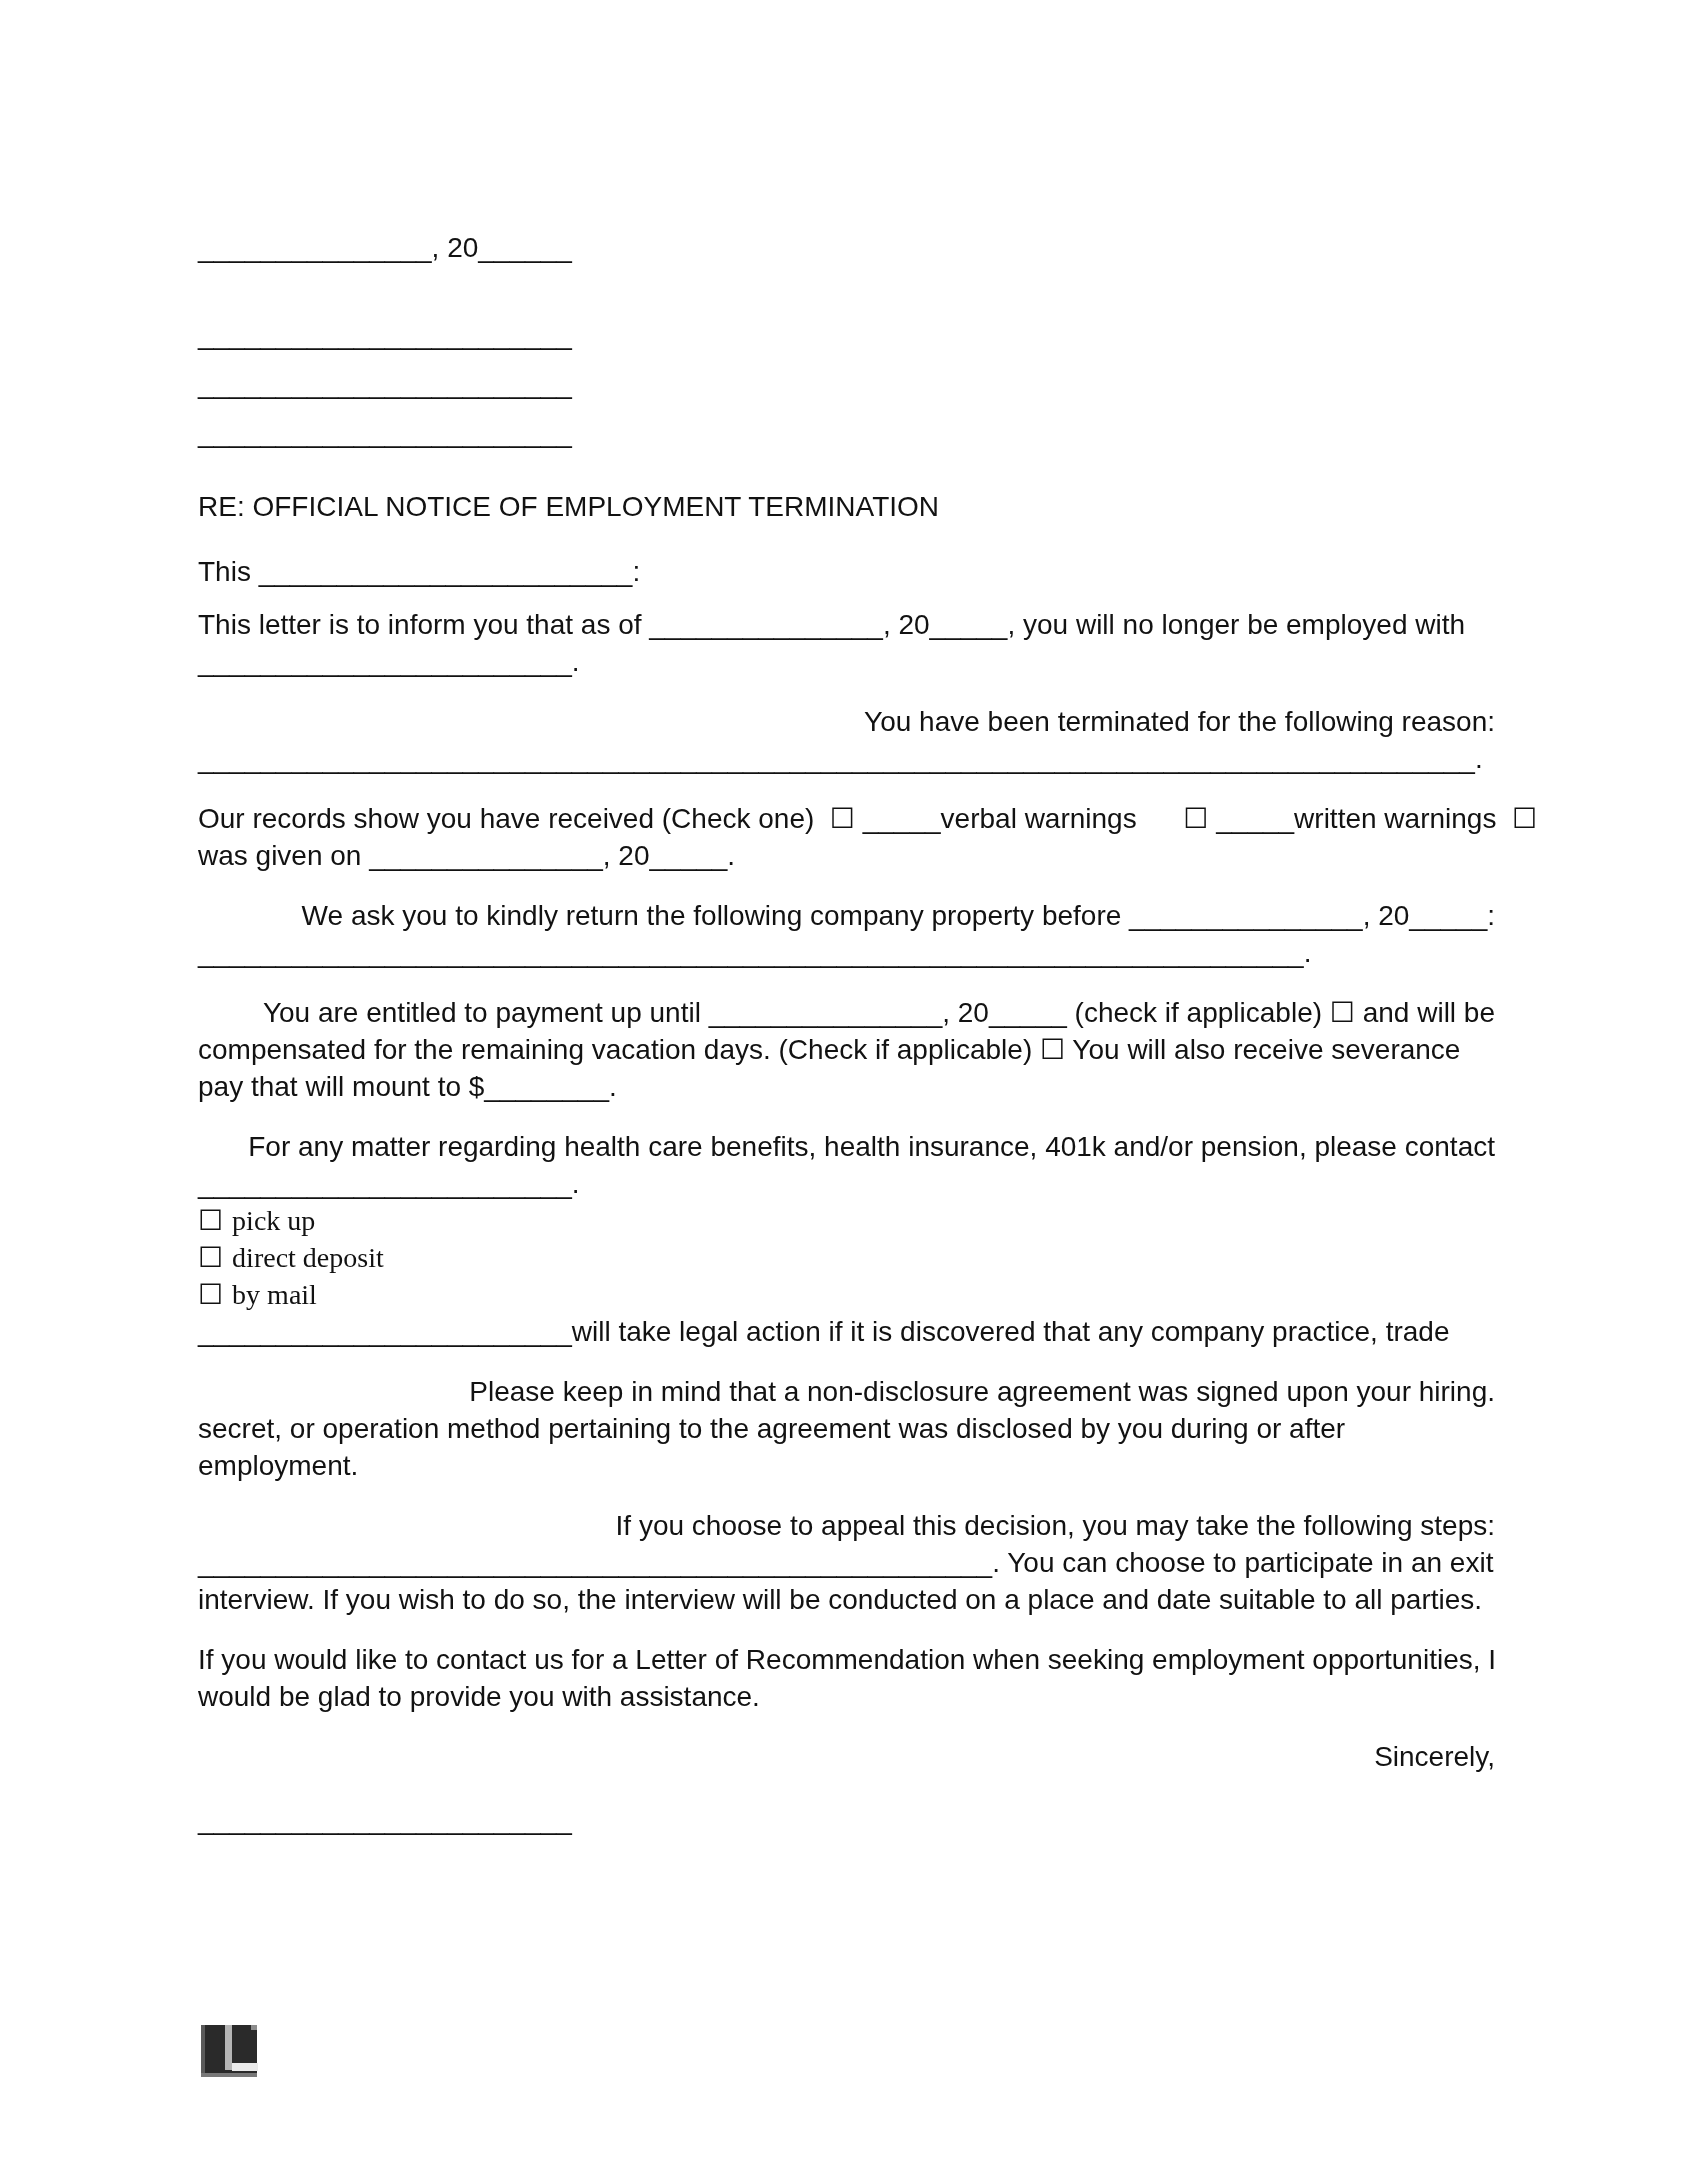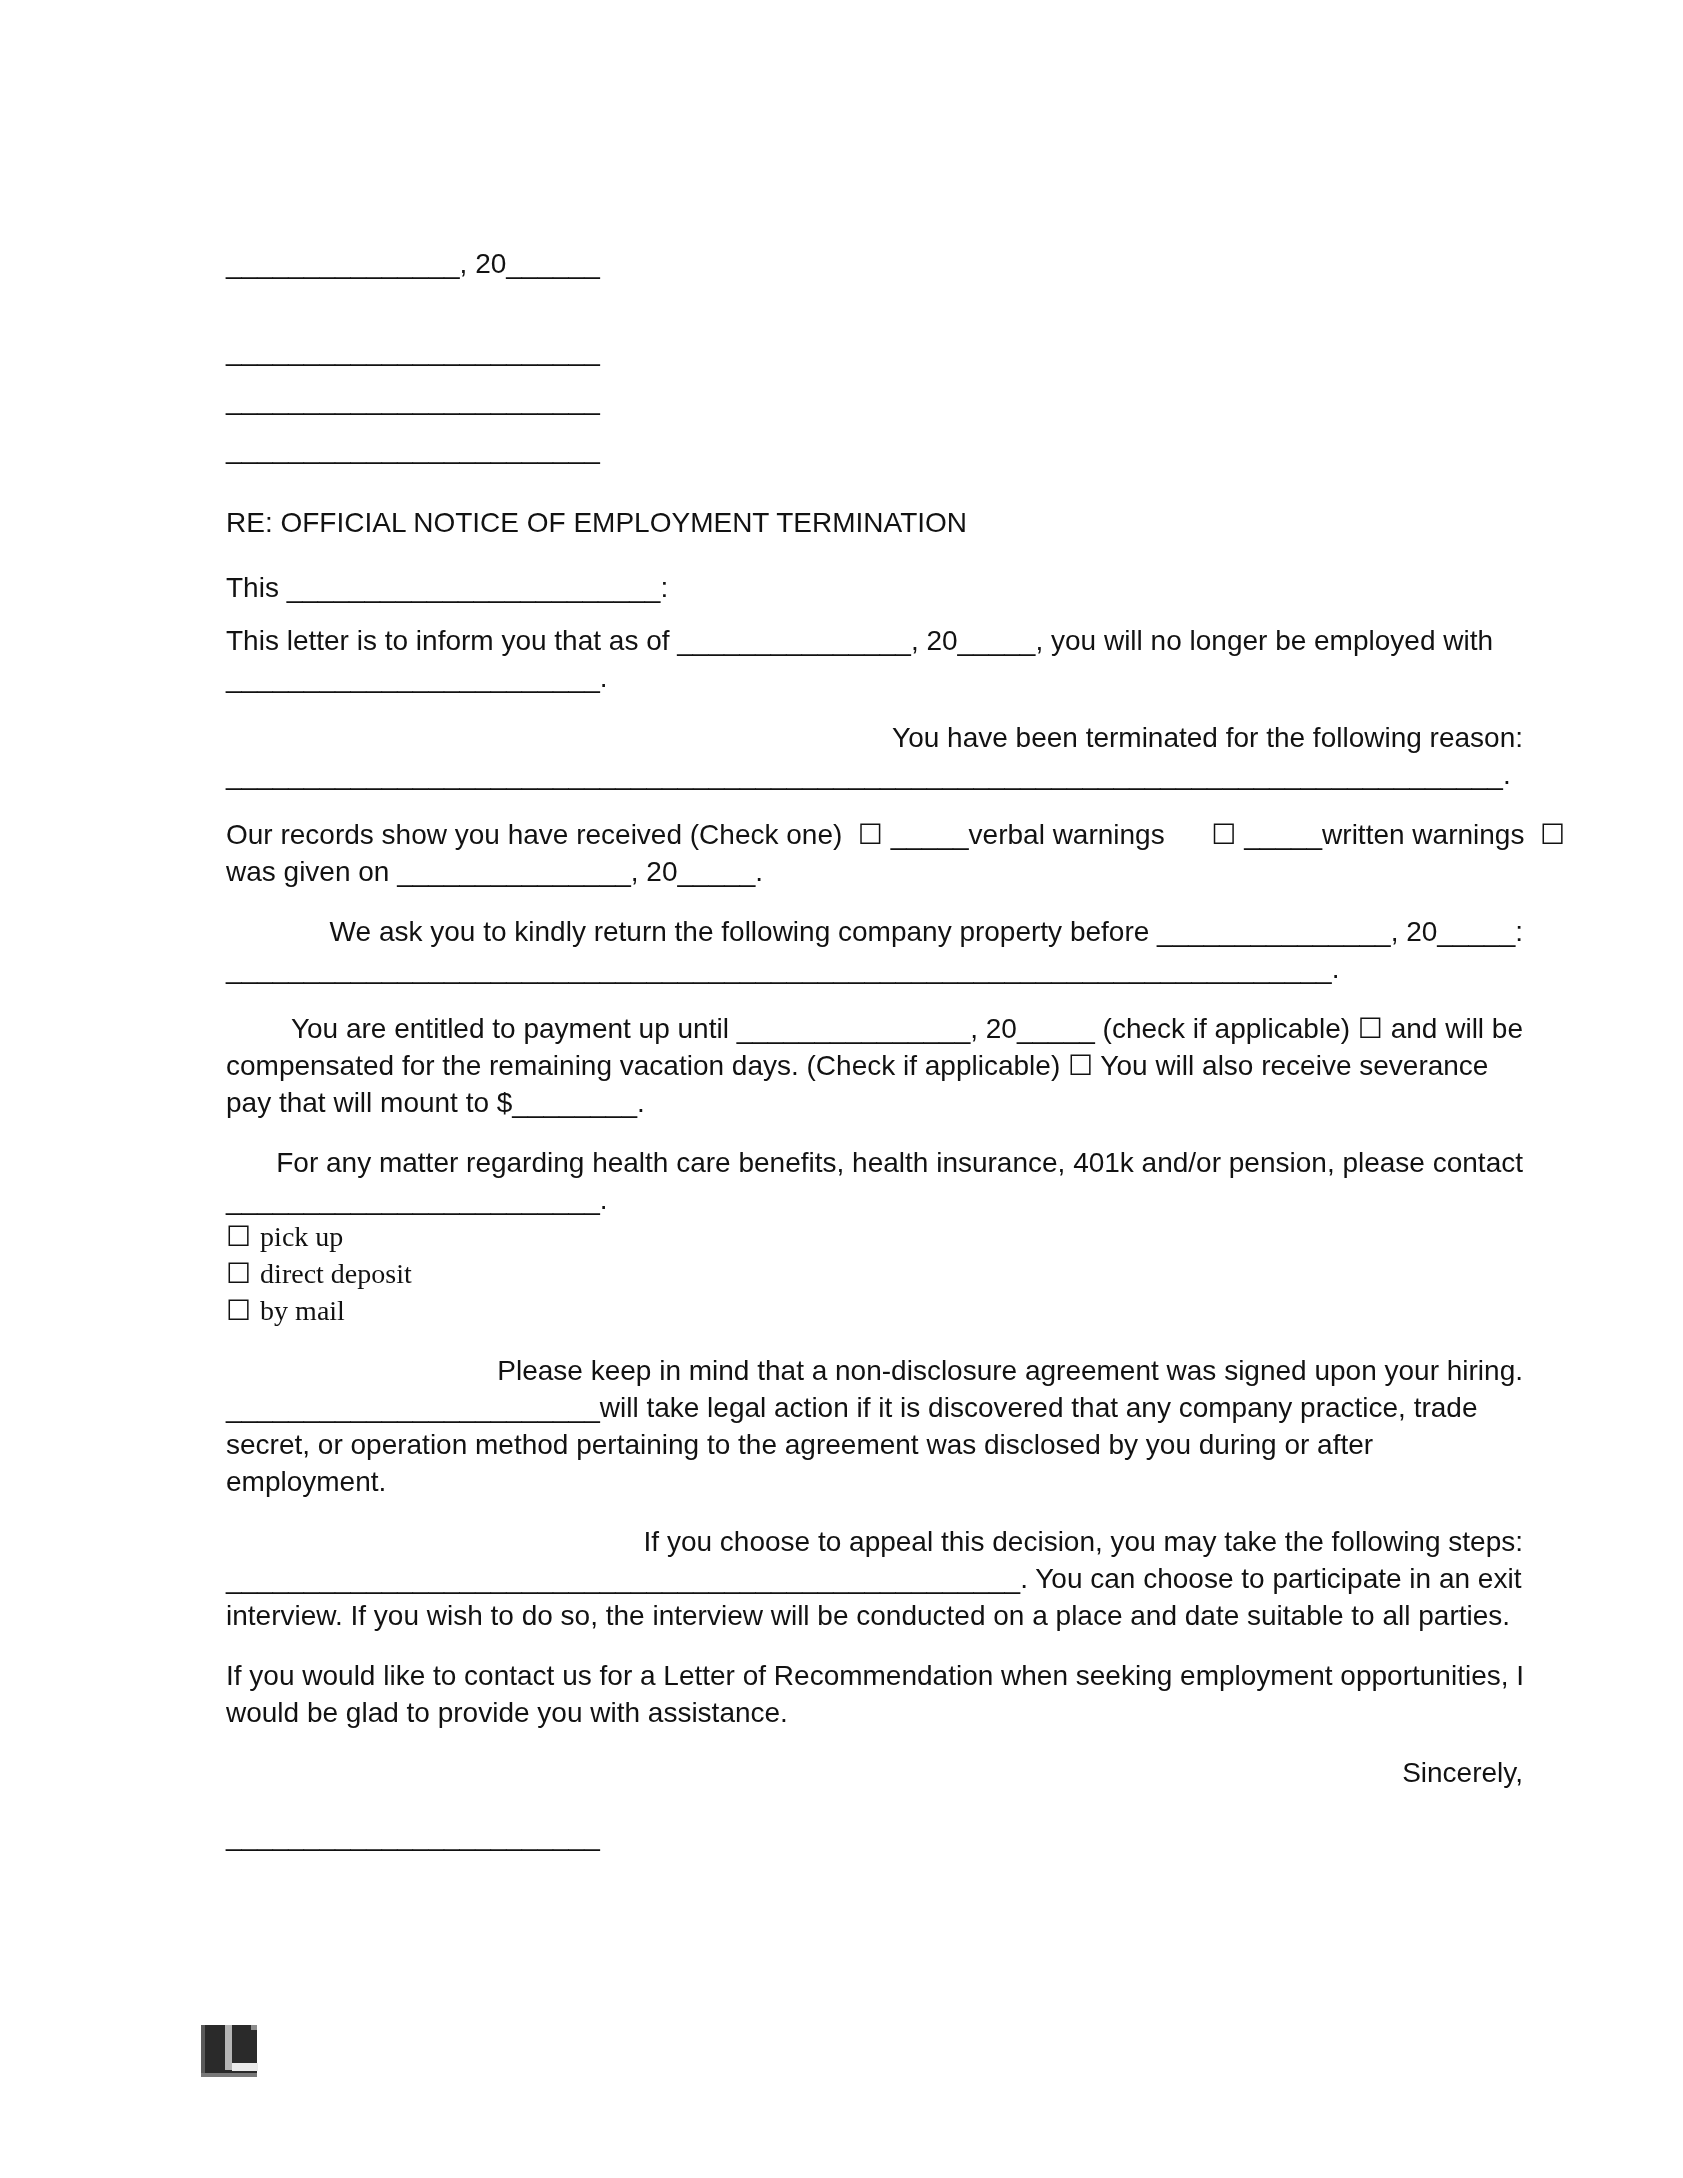--- a/index.html
+++ b/index.html
@@ -9,23 +9,22 @@
     height:2178px;
     background:#ffffff;
     font-family:"Liberation Sans","DejaVu Sans",sans-serif;
     font-size:28px;
     color:#121212;
     overflow:hidden;
   }
   .content{
     position:absolute;
     left:198px;
-    top:245px;
+    top:229px;
     width:1297px;
-    margin-left:28px;
   }
   .line{
     line-height:37px;
     white-space:pre;
     font-weight:400;
   }
   .bold{font-weight:400;}
   
   .m-addr-first{margin-top:50px;}
   .m-addr{margin-top:12px;}
@@ -84,22 +83,22 @@
     <div class="line">pay that will mount to $________.</div>
 
     <div class="line m-p">For any matter regarding health care benefits, health insurance, 401k and/or pension, please contact</div>
     <div class="line">________________________.</div>
 
 
     <div class="line"><span>☐</span><span class="opt-label">pick up</span></div>
     <div class="line"><span>☐</span><span class="opt-label">direct deposit</span></div>
     <div class="line"><span>☐</span><span class="opt-label">by mail</span></div>
 
+    <div class="line">________________________will take legal action if it is discovered that any company practice, trade</div>
     <div class="line m-p">Please keep in mind that a non-disclosure agreement was signed upon your hiring.</div>
-    <div class="line">________________________will take legal action if it is discovered that any company practice, trade</div>
     <div class="line">secret, or operation method pertaining to the agreement was disclosed by you during or after</div>
     <div class="line">employment.</div>
 
     <div class="line m-p">If you choose to appeal this decision, you may take the following steps:</div>
     <div class="line">___________________________________________________. You can choose to participate in an exit</div>
     <div class="line">interview. If you wish to do so, the interview will be conducted on a place and date suitable to all parties.</div>
 
     <div class="line m-p">If you would like to contact us for a Letter of Recommendation when seeking employment opportunities, I</div>
     <div class="line">would be glad to provide you with assistance.</div>
 

